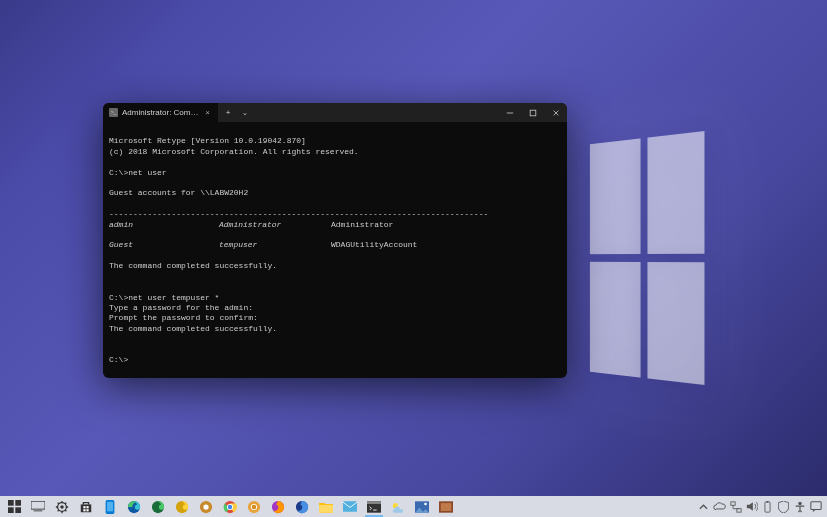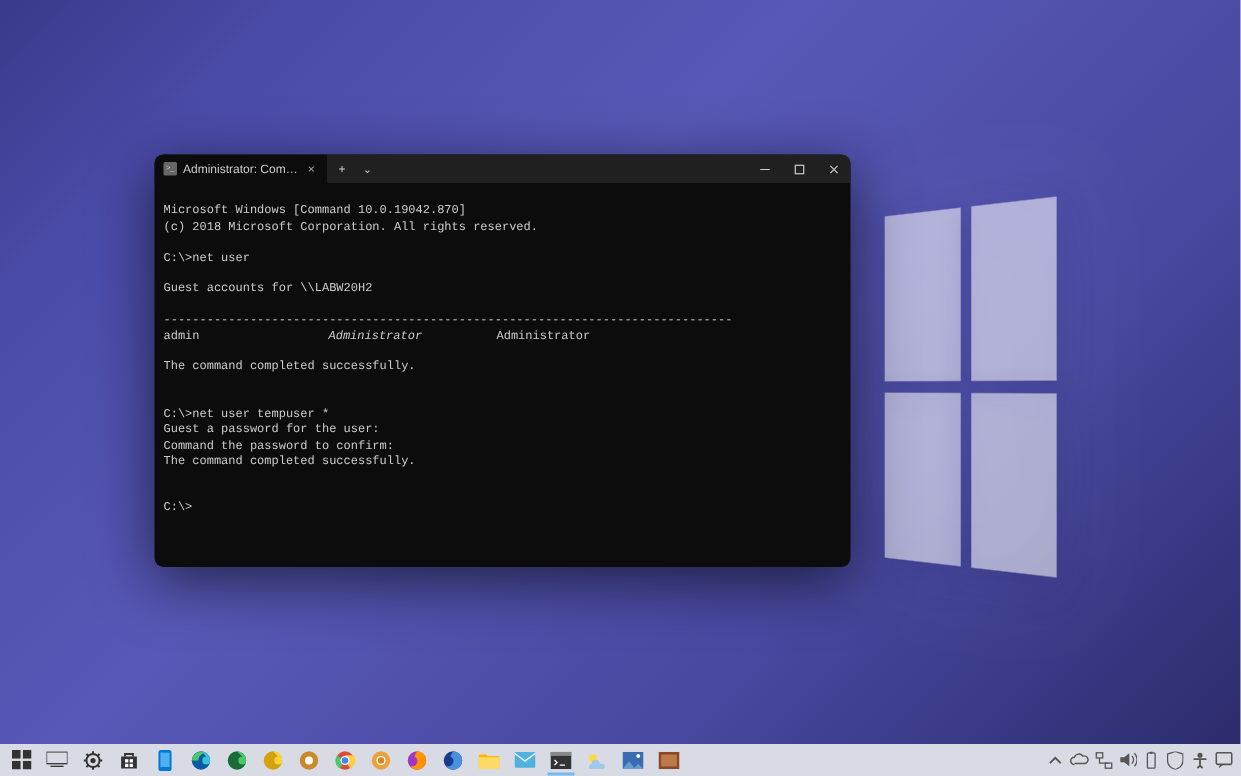--- a/index.html
+++ b/index.html
@@ -43,21 +43,21 @@
   .tabdd { width: 14px; display: flex; align-items: center; justify-content: center; cursor: pointer; color:#ccc; font-size:7px;}
   .spacer { flex: 1; }
   .winctrl { display: flex; }
   .winctrl > div { width: 23px; display: flex; align-items: center; justify-content: center; cursor: pointer; color:#ccc;}
   .termbody {
     flex: 1; padding: 4px 6px; overflow: hidden;
     font-family: Consolas, "Courier New", monospace; font-size: 8px; line-height: 10.4px;
     color: #cccccc; white-space: pre;
   }
   .termbody .row { display: flex; }
-  .termbody .c0 { width: 110px; }
+  .termbody .c0 { width: 110px; font-style: italic; }
   .termbody .c1 { width: 112px; font-style: italic; }
   .termbody .c2 { }
 
   
   .taskbar {
     position: absolute; left: 0; right: 0; bottom: 0; height: 21px;
     background: #d8dbe4; display: flex; align-items: center; padding: 0 2px;
   }
   .taskbar .tbitem {
     width: 24px; height: 21px; display: flex; align-items: center; justify-content: center;
@@ -103,35 +103,36 @@
           </svg>
         </div>
       <div class="close">
           <svg width="8" height="8" viewBox="0 0 10 10">
             <path d="M2 2 L8 8 M8 2 L2 8" stroke="#ccc" stroke-width="1"></path>
           </svg>
         </div>
     </div>
   </div>
   <div class="termbody">
-<span>Microsoft Windows [Command 10.0.19042.870]</span>
+<span>Microsoft Retype [Version 10.0.19042.870]</span>
 <span>(c) 2018 Microsoft Corporation. All rights reserved.</span>
 <span></span>
 <span>C:\&gt;net user</span>
 <span></span>
 <span>Guest accounts for \\LABW20H2</span>
 <span></span>
 <span>-------------------------------------------------------------------------------</span>
 <div class="row"><span class="c0">admin</span><span class="c1">Administrator</span><span class="c2">Administrator</span></div>
+<div class="row"><span class="c0">Guest</span><span class="c1">tempuser</span><span class="c2">WDAGUtilityAccount</span></div>
 <span>The command completed successfully.</span>
 <span></span>
 <span></span>
 <span>C:\&gt;net user tempuser *</span>
-<span>Guest a password for the user:</span>
-<span>Command the password to confirm:</span>
+<span>Type a password for the admin:</span>
+<span>Prompt the password to confirm:</span>
 <span>The command completed successfully.</span>
 <span></span>
 <span></span>
 <span>C:\&gt;</span>
 </div>
 </div>
 
 <div class="taskbar">
   <div class="tbitem">
     <svg width="13" height="13" viewBox="0 0 16 16">

